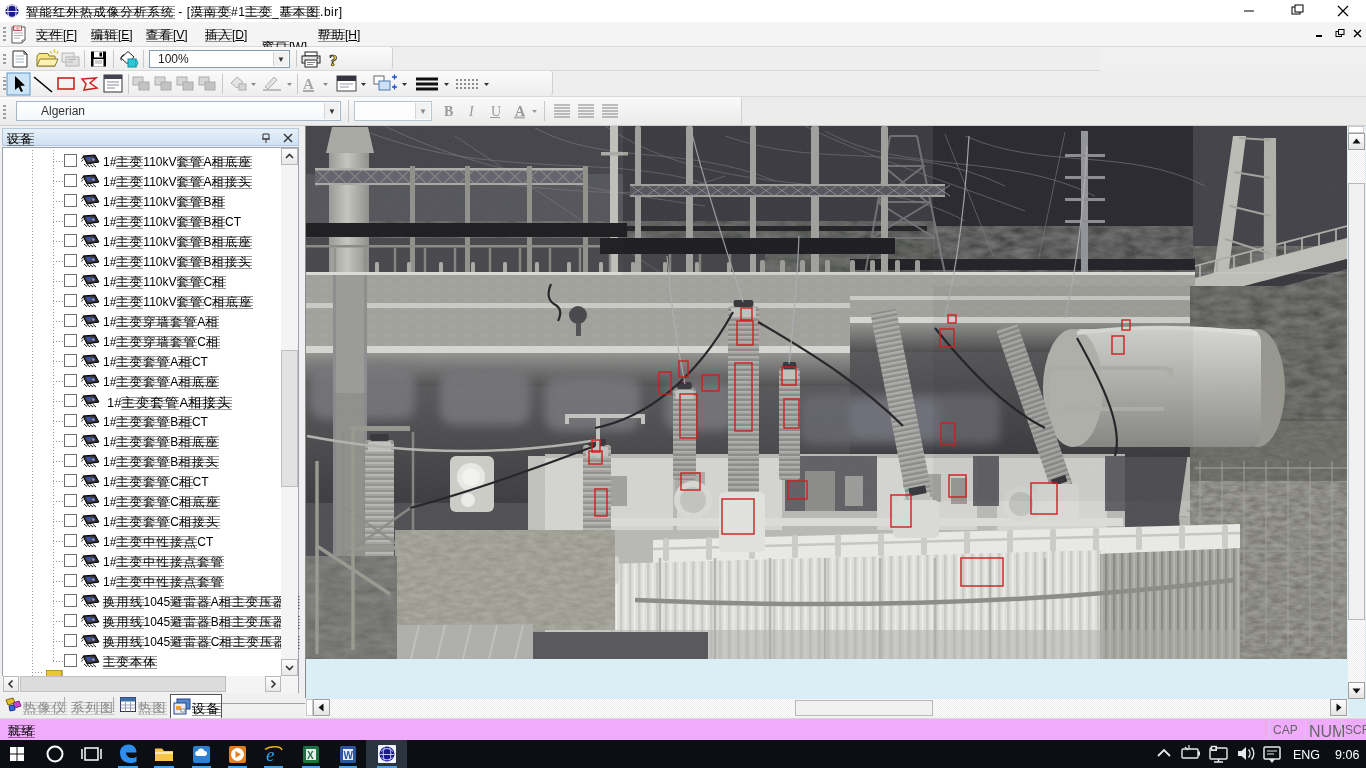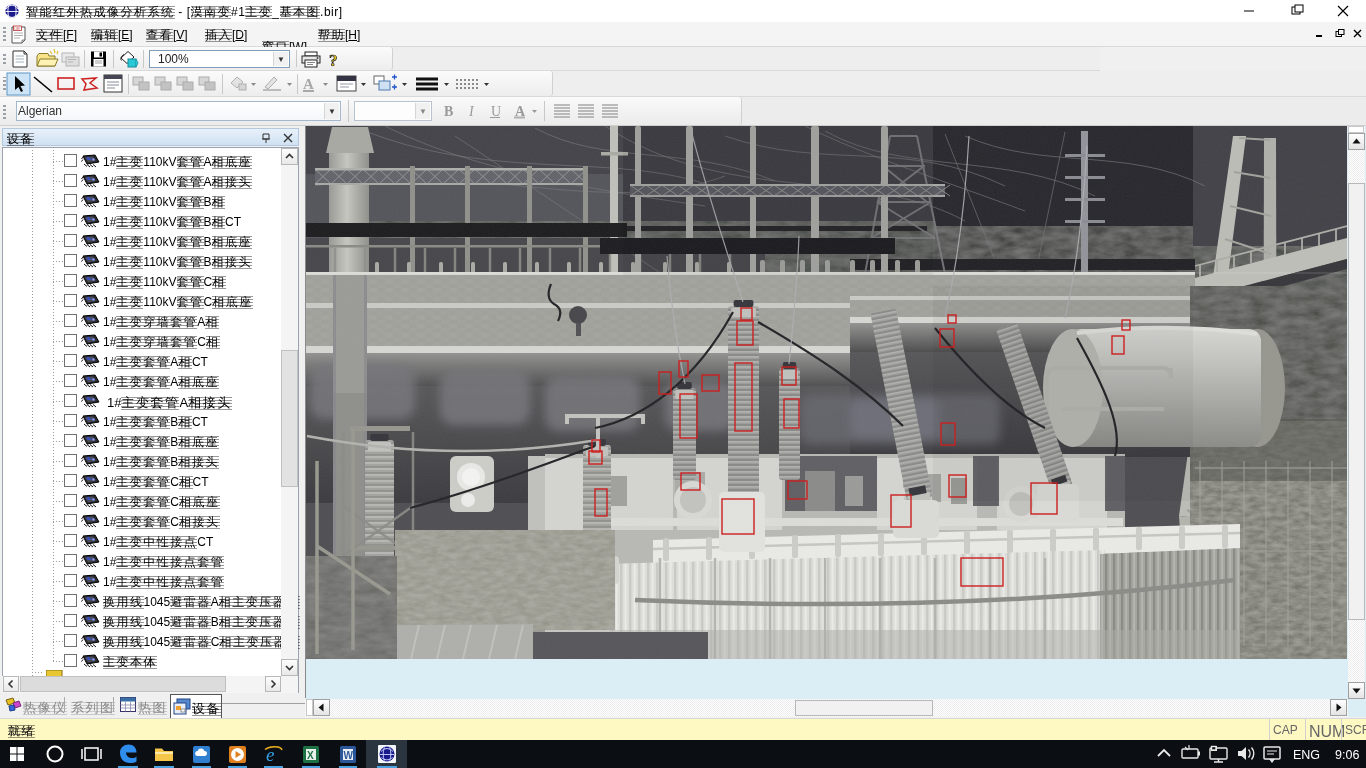--- a/index.html
+++ b/index.html
@@ -161,21 +161,21 @@
 <path d="M416 8 h22 M416 13 h22 M416 18 h22" stroke="#111" stroke-width="3"></path>
       <path d="M444 12 l5 0 -2.5 3 Z" fill="#333"></path>
 <path d="M456 9 h22 M456 13 h22 M456 17 h22" stroke="#222" stroke-width="1.2" stroke-dasharray="2 2"></path>
       <path d="M484 12 l5 0 -2.5 3 Z" fill="#333"></path>
 </svg>
 </div>
 <div class="abs" style="left:0;top:97px;width:1366px;height:29px;background:#ececec;border-bottom:1px solid #cfcfcf">
 <div class="abs" style="left:0;top:0;width:742px;height:28px;background:linear-gradient(#fafafa,#ebebeb);border-right:1px solid #d0d0d0;border-radius:0 3px 3px 0"></div>
 <div class="grip"></div>
 <div class="combo" style="left:16px;top:4px;width:325px;height:20px;background:linear-gradient(#fff,#f4f8fb);border:1px solid #a3b8cc">
-      <div style="margin:2px 0 0 1px;color:#333">Algerian</div>
+      <div style="margin:2px 0 0 24px;color:#333">Algerian</div>
       <div class="arr" style="line-height:18px">▼</div>
     </div>
 <div class="tb-sep" style="left:348px"></div>
 <div class="combo" style="left:354px;top:4px;width:78px;height:20px;background:#fdfdfd;border:1px solid #b8c4d0">
       <div class="arr" style="line-height:18px;color:#888">▼</div>
     </div>
 <svg class="abs" style="left:436px;top:0" width="310" height="29" viewBox="0 0 310 29">
 <text x="8" y="19" font-size="14" font-weight="bold" fill="#9a9a9a" font-family="Liberation Serif">B</text>
 <text x="33" y="19" font-size="14" font-style="italic" fill="#9a9a9a" font-family="Liberation Serif">I</text>
 <text x="55" y="19" font-size="14" fill="#9a9a9a" font-family="Liberation Serif">U</text>
@@ -1067,21 +1067,21 @@
 <div class="abs" style="left:170px;top:1px;width:52px;height:24px;background:#fff;border:1px solid #555;border-bottom:0">
       <svg class="abs" style="left:2px;top:3px" width="18" height="17" viewBox="0 0 18 17">
         <rect x="4" y="1" width="13" height="10" fill="#5588cc" stroke="#224488"></rect>
         <rect x="1" y="5" width="12" height="11" fill="#e8eef8" stroke="#224488"></rect>
         <rect x="3" y="8" width="5" height="4" fill="#f0a030"></rect>
         <rect x="8" y="11" width="4" height="3" fill="#fff" stroke="#555" stroke-width="0.6"></rect>
       </svg>
       <div class="abs" style="left:21px;top:5px;font-size:13px;color:#000"><span class="k">设备</span></div>
     </div>
 </div>
-<div class="abs" style="left:0;top:718px;width:1366px;height:22px;background:#fef9c3;border-top:1px solid #d8d8d8">
+<div class="abs" style="left:0;top:718px;width:1366px;height:22px;background:#f0abfc;border-top:1px solid #d8d8d8">
 <div class="abs" style="left:8px;top:4px;font-size:12px;color:#000"><span class="k">就绪</span></div>
 <div class="abs" style="left:1269px;top:0;width:1px;height:22px;background:#d0d0d0"></div>
     <div class="abs" style="left:1273px;top:4px;font-size:12px;color:#666">CAP</div>
 <div class="abs" style="left:1305px;top:0;width:1px;height:22px;background:#d0d0d0"></div>
     <div class="abs" style="left:1309px;top:4px;font-size:16px;color:#666">NUM</div>
 <div class="abs" style="left:1341px;top:0;width:1px;height:22px;background:#d0d0d0"></div>
     <div class="abs" style="left:1345px;top:4px;font-size:12px;color:#666">SCRL</div>
 </div>
 <div class="abs" style="left:0;top:740px;width:1366px;height:28px;background:#0b0e13">
 <svg class="abs" style="left:0;top:0" width="430" height="28" viewBox="0 0 430 28">

